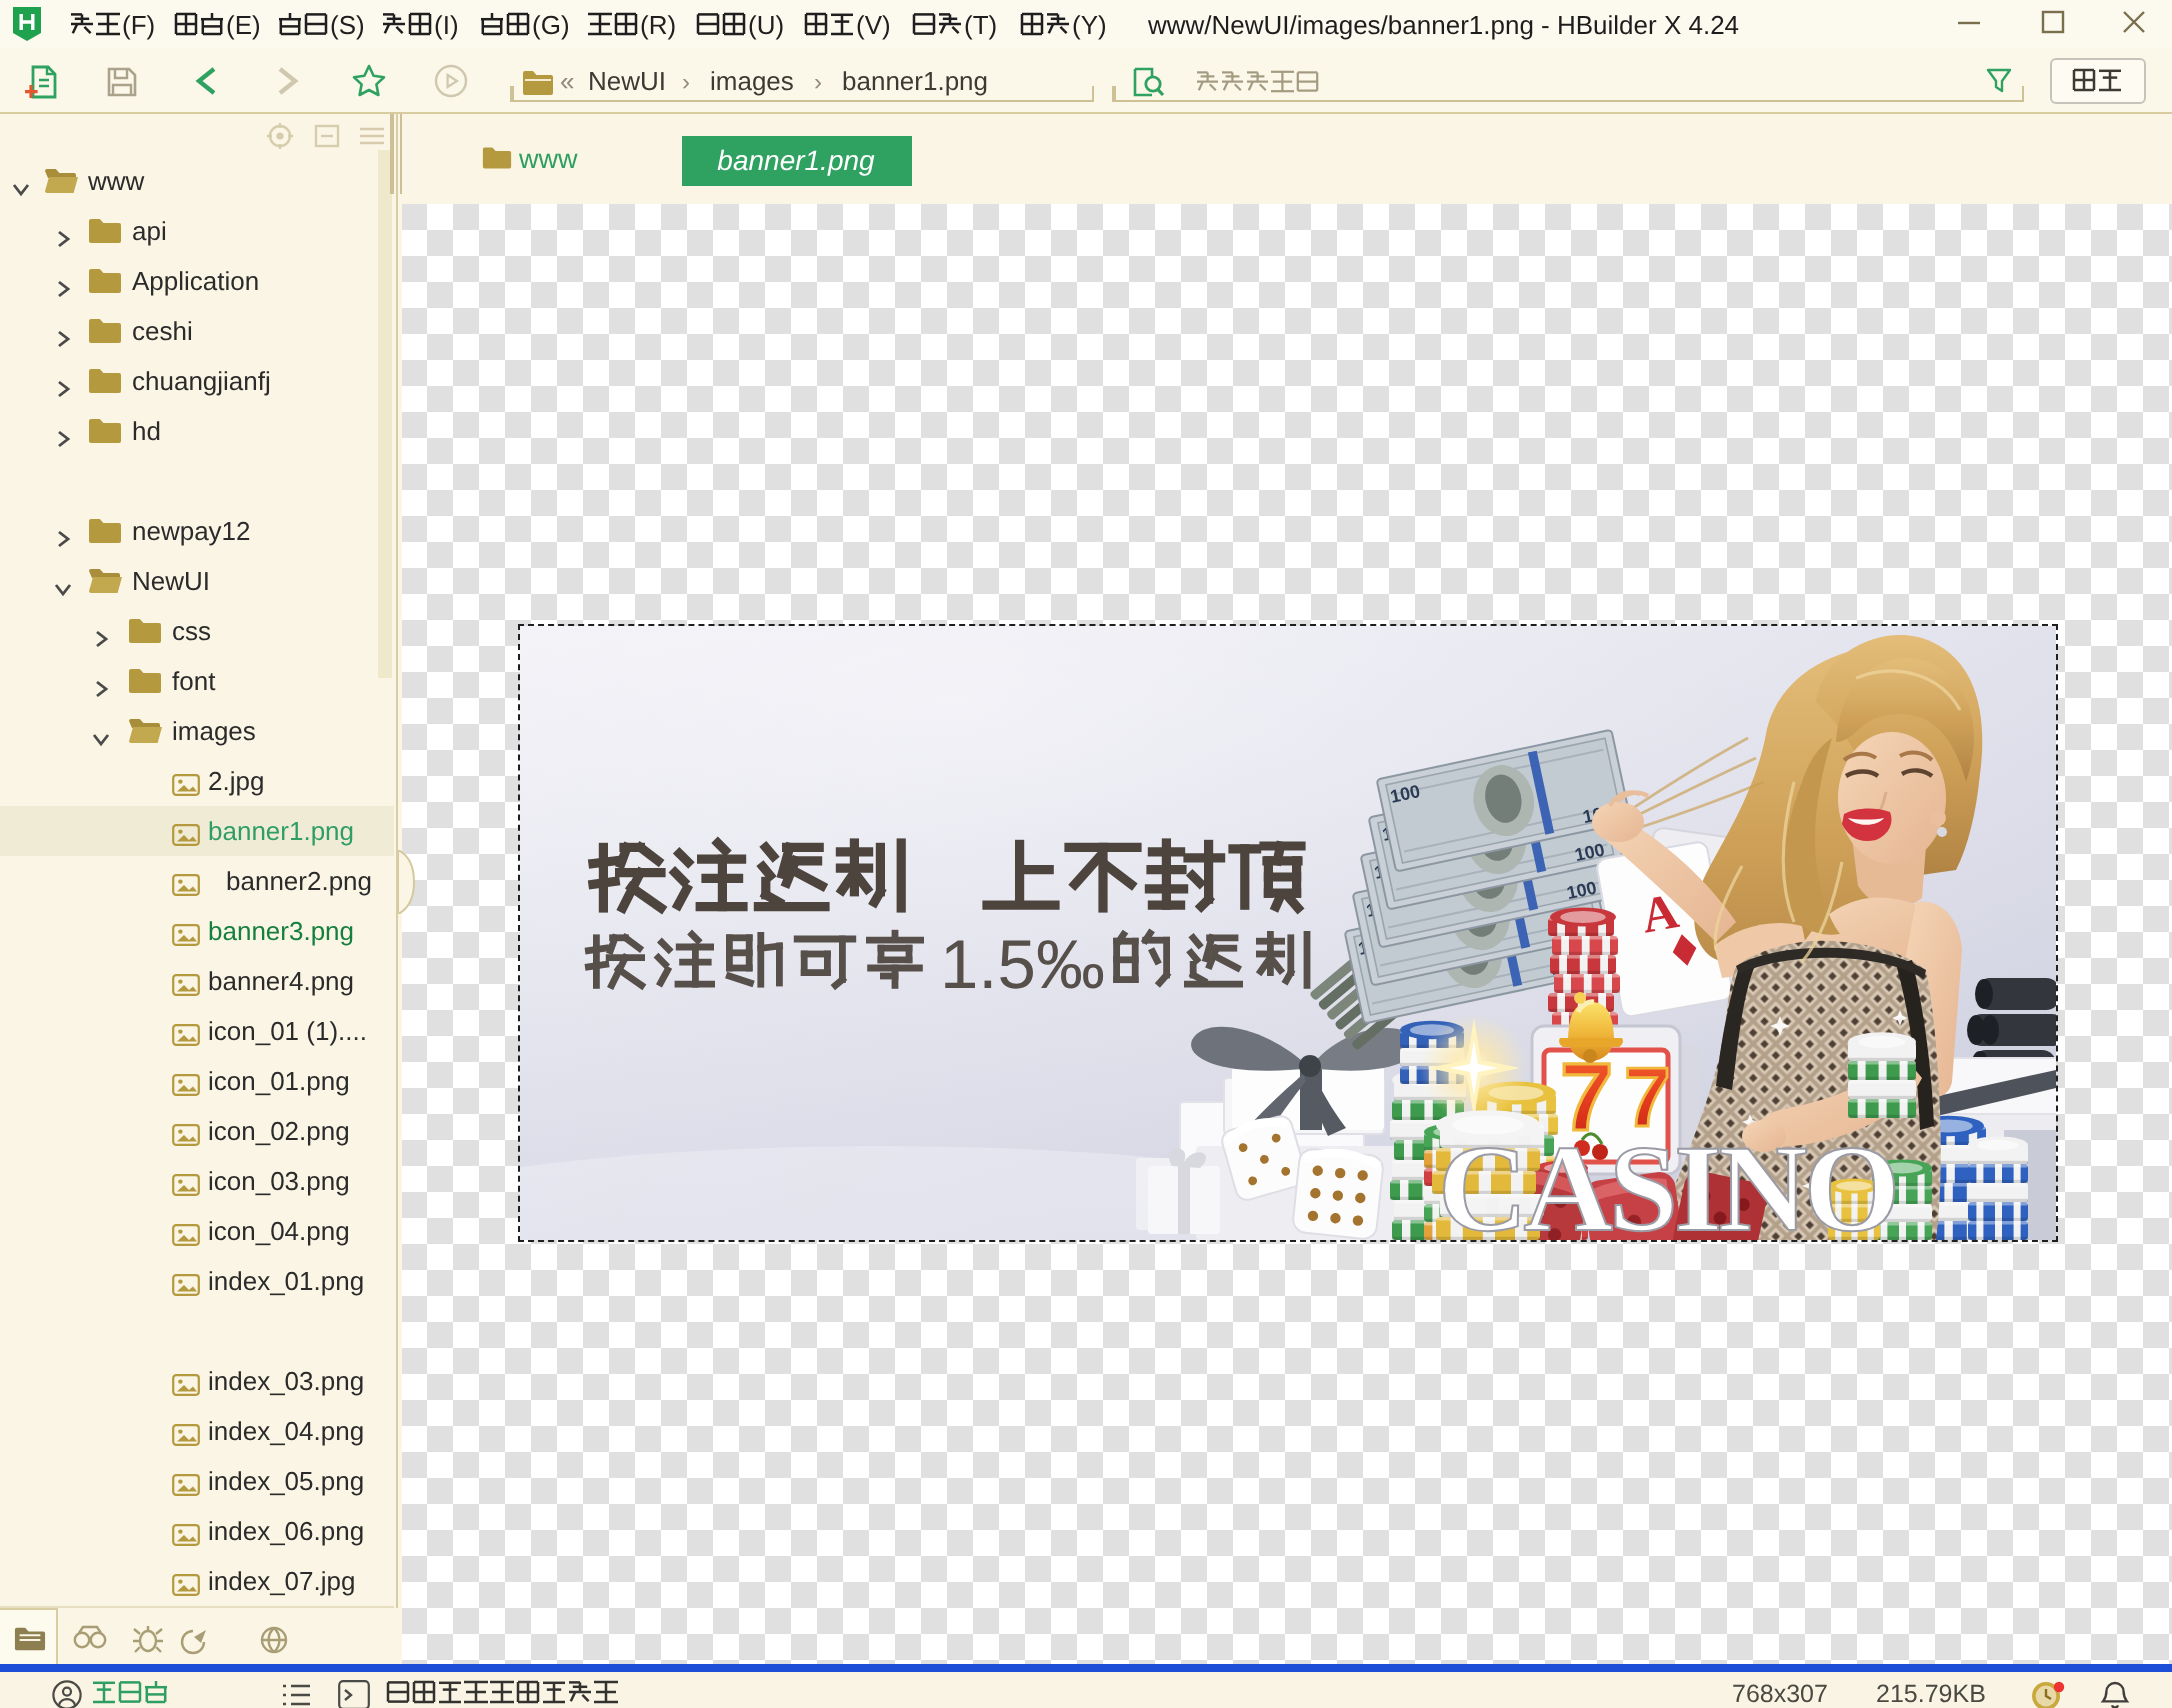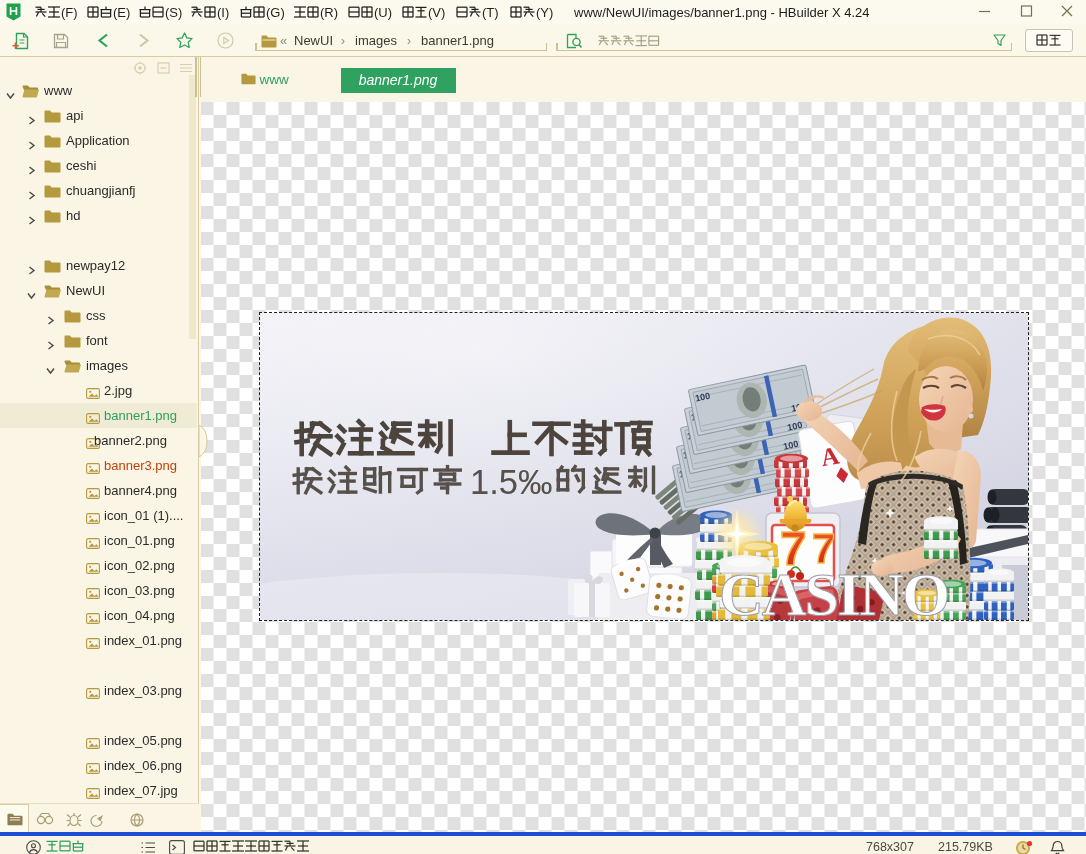--- a/index.html
+++ b/index.html
@@ -419,29 +419,29 @@
           <path d="M2.5 8.8 L6 5.5 L8.5 8 L10.5 6.2 L12.5 8.8 Z" fill="#B5993E"></path>
         </svg></span>
       <span class="rt" style="left:104px;color:#2F9E63">banner1.png</span>
     </div>
     <div class="row" style="top:371px">
       <span style="position:absolute;left:86px;top:7px"><svg class="fic" style="margin-top:1px" width="14" height="11" viewBox="0 0 14 11">
           <rect x="0.6" y="0.6" width="12.8" height="9.8" rx="1.5" fill="none" stroke="#B5993E" stroke-width="1.1"></rect>
           <circle cx="4.2" cy="3.8" r="1.1" fill="#B5993E"></circle>
           <path d="M2.5 8.8 L6 5.5 L8.5 8 L10.5 6.2 L12.5 8.8 Z" fill="#B5993E"></path>
         </svg></span>
-      <span class="rt" style="left:94px;color:#2b2b2b">banner2.png</span>
+      <span class="rt" style="left:113px;color:#2b2b2b">banner2.png</span>
     </div>
     <div class="row" style="top:396px">
       <span style="position:absolute;left:86px;top:7px"><svg class="fic" style="margin-top:1px" width="14" height="11" viewBox="0 0 14 11">
           <rect x="0.6" y="0.6" width="12.8" height="9.8" rx="1.5" fill="none" stroke="#B5993E" stroke-width="1.1"></rect>
           <circle cx="4.2" cy="3.8" r="1.1" fill="#B5993E"></circle>
           <path d="M2.5 8.8 L6 5.5 L8.5 8 L10.5 6.2 L12.5 8.8 Z" fill="#B5993E"></path>
         </svg></span>
-      <span class="rt" style="left:104px;color:#c2410c">banner3.png</span>
+      <span class="rt" style="left:104px;color:#15803d">banner3.png</span>
     </div>
     <div class="row" style="top:421px">
       <span style="position:absolute;left:86px;top:7px"><svg class="fic" style="margin-top:1px" width="14" height="11" viewBox="0 0 14 11">
           <rect x="0.6" y="0.6" width="12.8" height="9.8" rx="1.5" fill="none" stroke="#B5993E" stroke-width="1.1"></rect>
           <circle cx="4.2" cy="3.8" r="1.1" fill="#B5993E"></circle>
           <path d="M2.5 8.8 L6 5.5 L8.5 8 L10.5 6.2 L12.5 8.8 Z" fill="#B5993E"></path>
         </svg></span>
       <span class="rt" style="left:104px;color:#2b2b2b">banner4.png</span>
     </div>
     <div class="row" style="top:446px">
@@ -492,20 +492,28 @@
         </svg></span>
       <span class="rt" style="left:104px;color:#2b2b2b">index_01.png</span>
     </div>
     <div class="row" style="top:621px">
       <span style="position:absolute;left:86px;top:7px"><svg class="fic" style="margin-top:1px" width="14" height="11" viewBox="0 0 14 11">
           <rect x="0.6" y="0.6" width="12.8" height="9.8" rx="1.5" fill="none" stroke="#B5993E" stroke-width="1.1"></rect>
           <circle cx="4.2" cy="3.8" r="1.1" fill="#B5993E"></circle>
           <path d="M2.5 8.8 L6 5.5 L8.5 8 L10.5 6.2 L12.5 8.8 Z" fill="#B5993E"></path>
         </svg></span>
       <span class="rt" style="left:104px;color:#2b2b2b">index_03.png</span>
+    </div>
+    <div class="row" style="top:646px">
+      <span style="position:absolute;left:86px;top:7px"><svg class="fic" style="margin-top:1px" width="14" height="11" viewBox="0 0 14 11">
+          <rect x="0.6" y="0.6" width="12.8" height="9.8" rx="1.5" fill="none" stroke="#B5993E" stroke-width="1.1"></rect>
+          <circle cx="4.2" cy="3.8" r="1.1" fill="#B5993E"></circle>
+          <path d="M2.5 8.8 L6 5.5 L8.5 8 L10.5 6.2 L12.5 8.8 Z" fill="#B5993E"></path>
+        </svg></span>
+      <span class="rt" style="left:104px;color:#2b2b2b">index_04.png</span>
     </div>
     <div class="row" style="top:671px">
       <span style="position:absolute;left:86px;top:7px"><svg class="fic" style="margin-top:1px" width="14" height="11" viewBox="0 0 14 11">
           <rect x="0.6" y="0.6" width="12.8" height="9.8" rx="1.5" fill="none" stroke="#B5993E" stroke-width="1.1"></rect>
           <circle cx="4.2" cy="3.8" r="1.1" fill="#B5993E"></circle>
           <path d="M2.5 8.8 L6 5.5 L8.5 8 L10.5 6.2 L12.5 8.8 Z" fill="#B5993E"></path>
         </svg></span>
       <span class="rt" style="left:104px;color:#2b2b2b">index_05.png</span>
     </div>
     <div class="row" style="top:696px">

